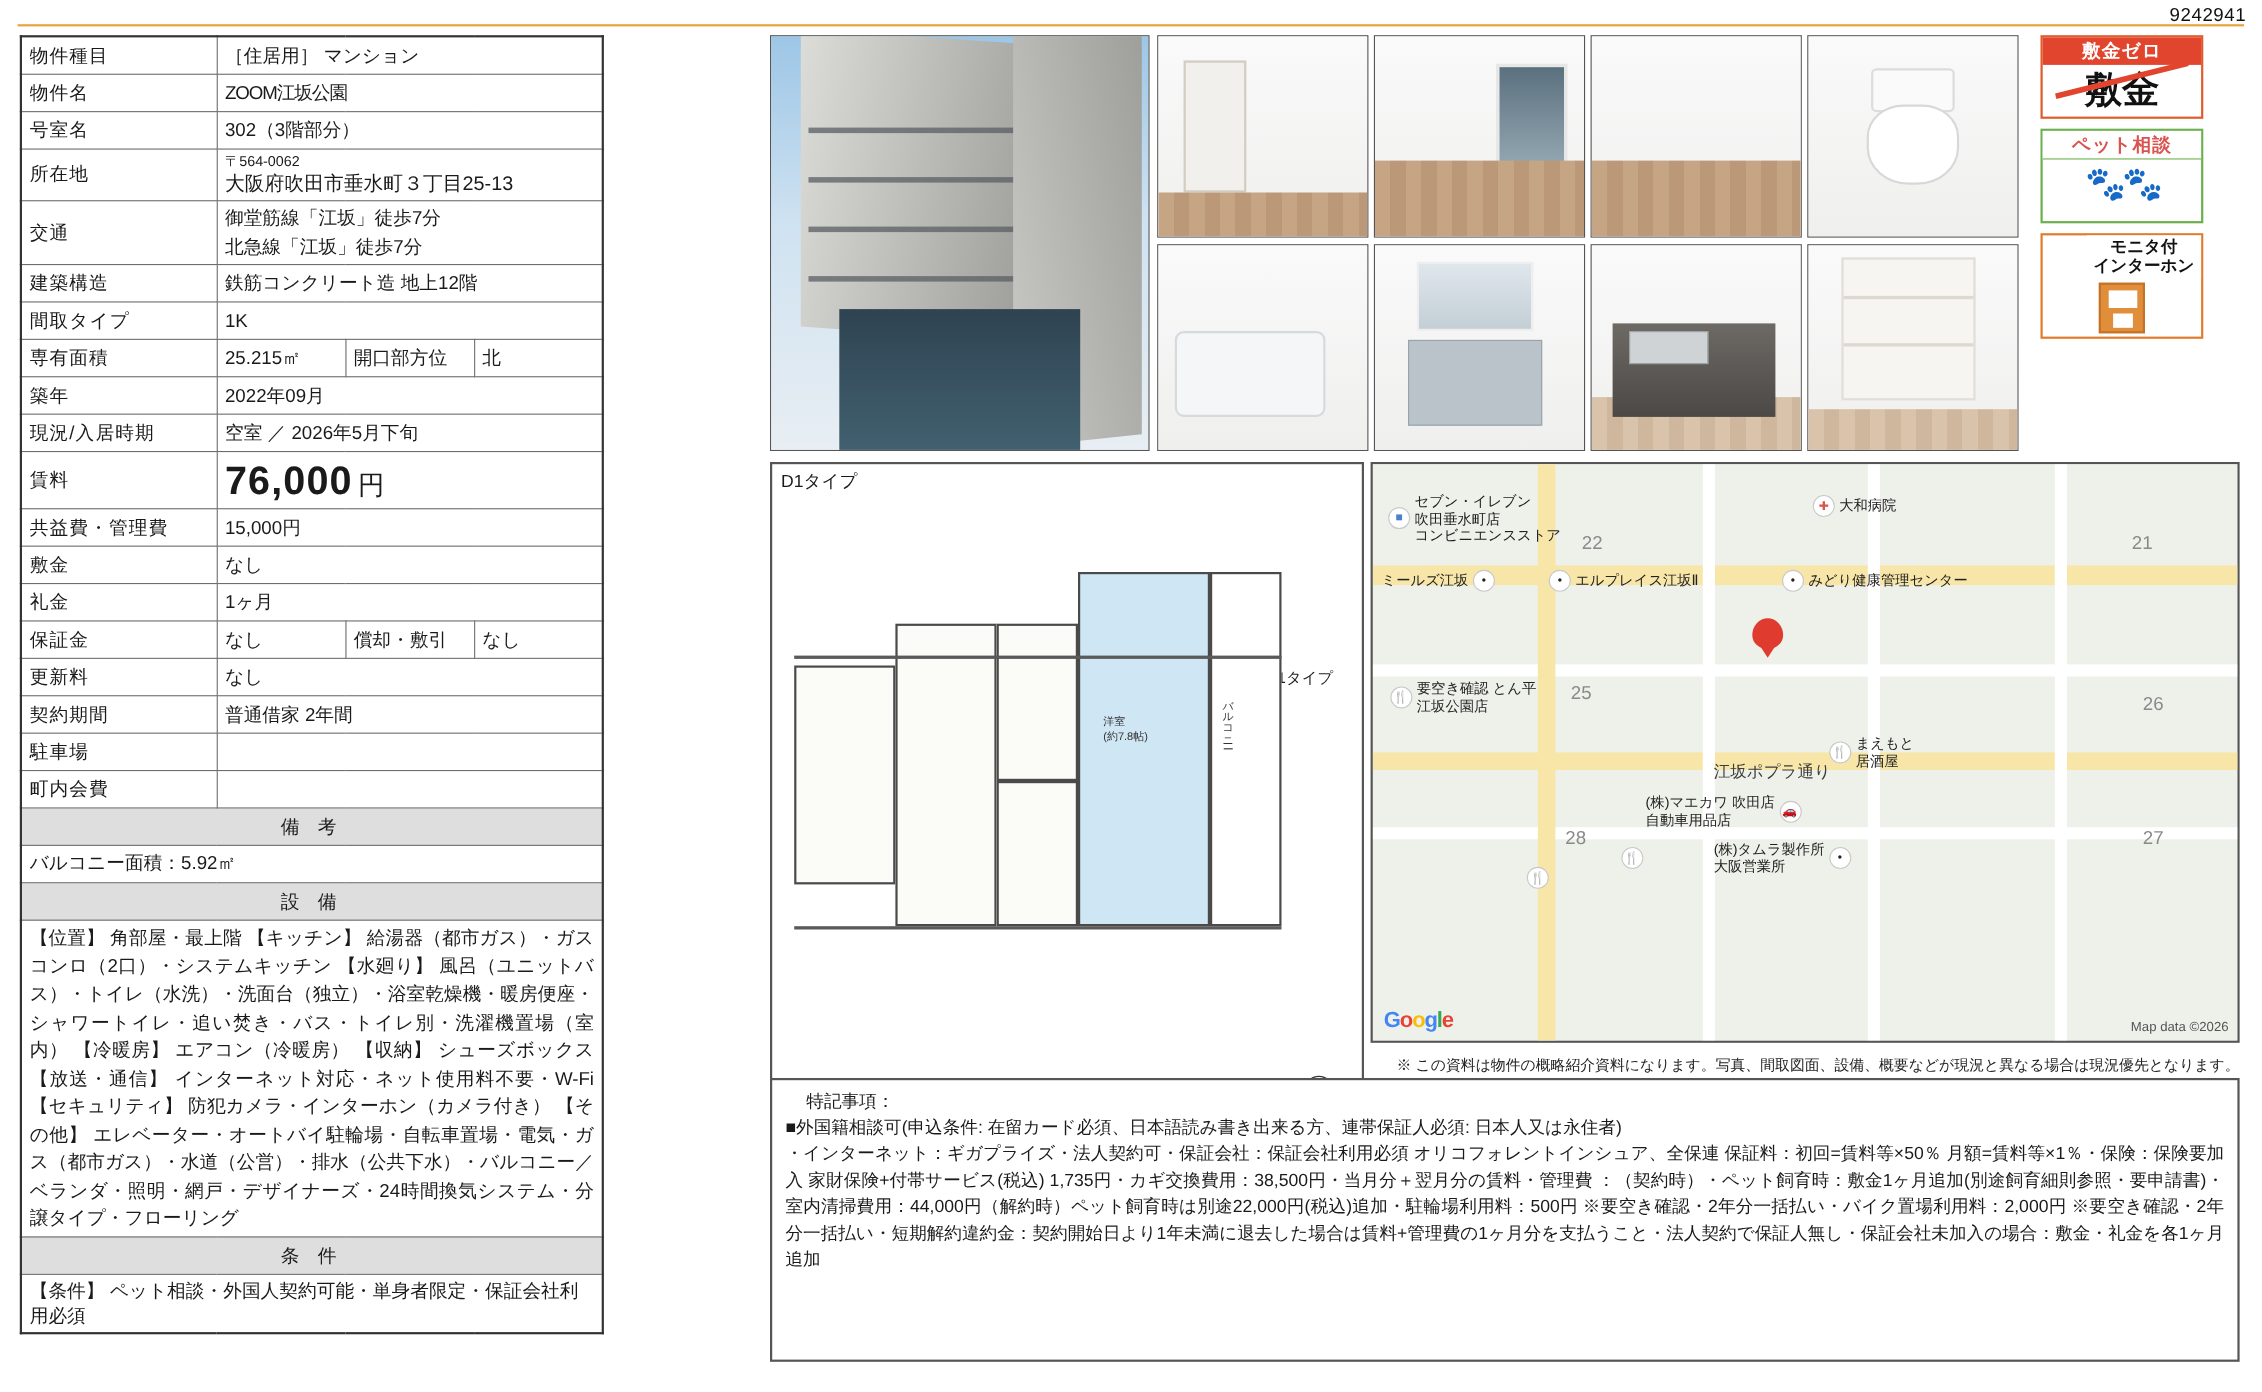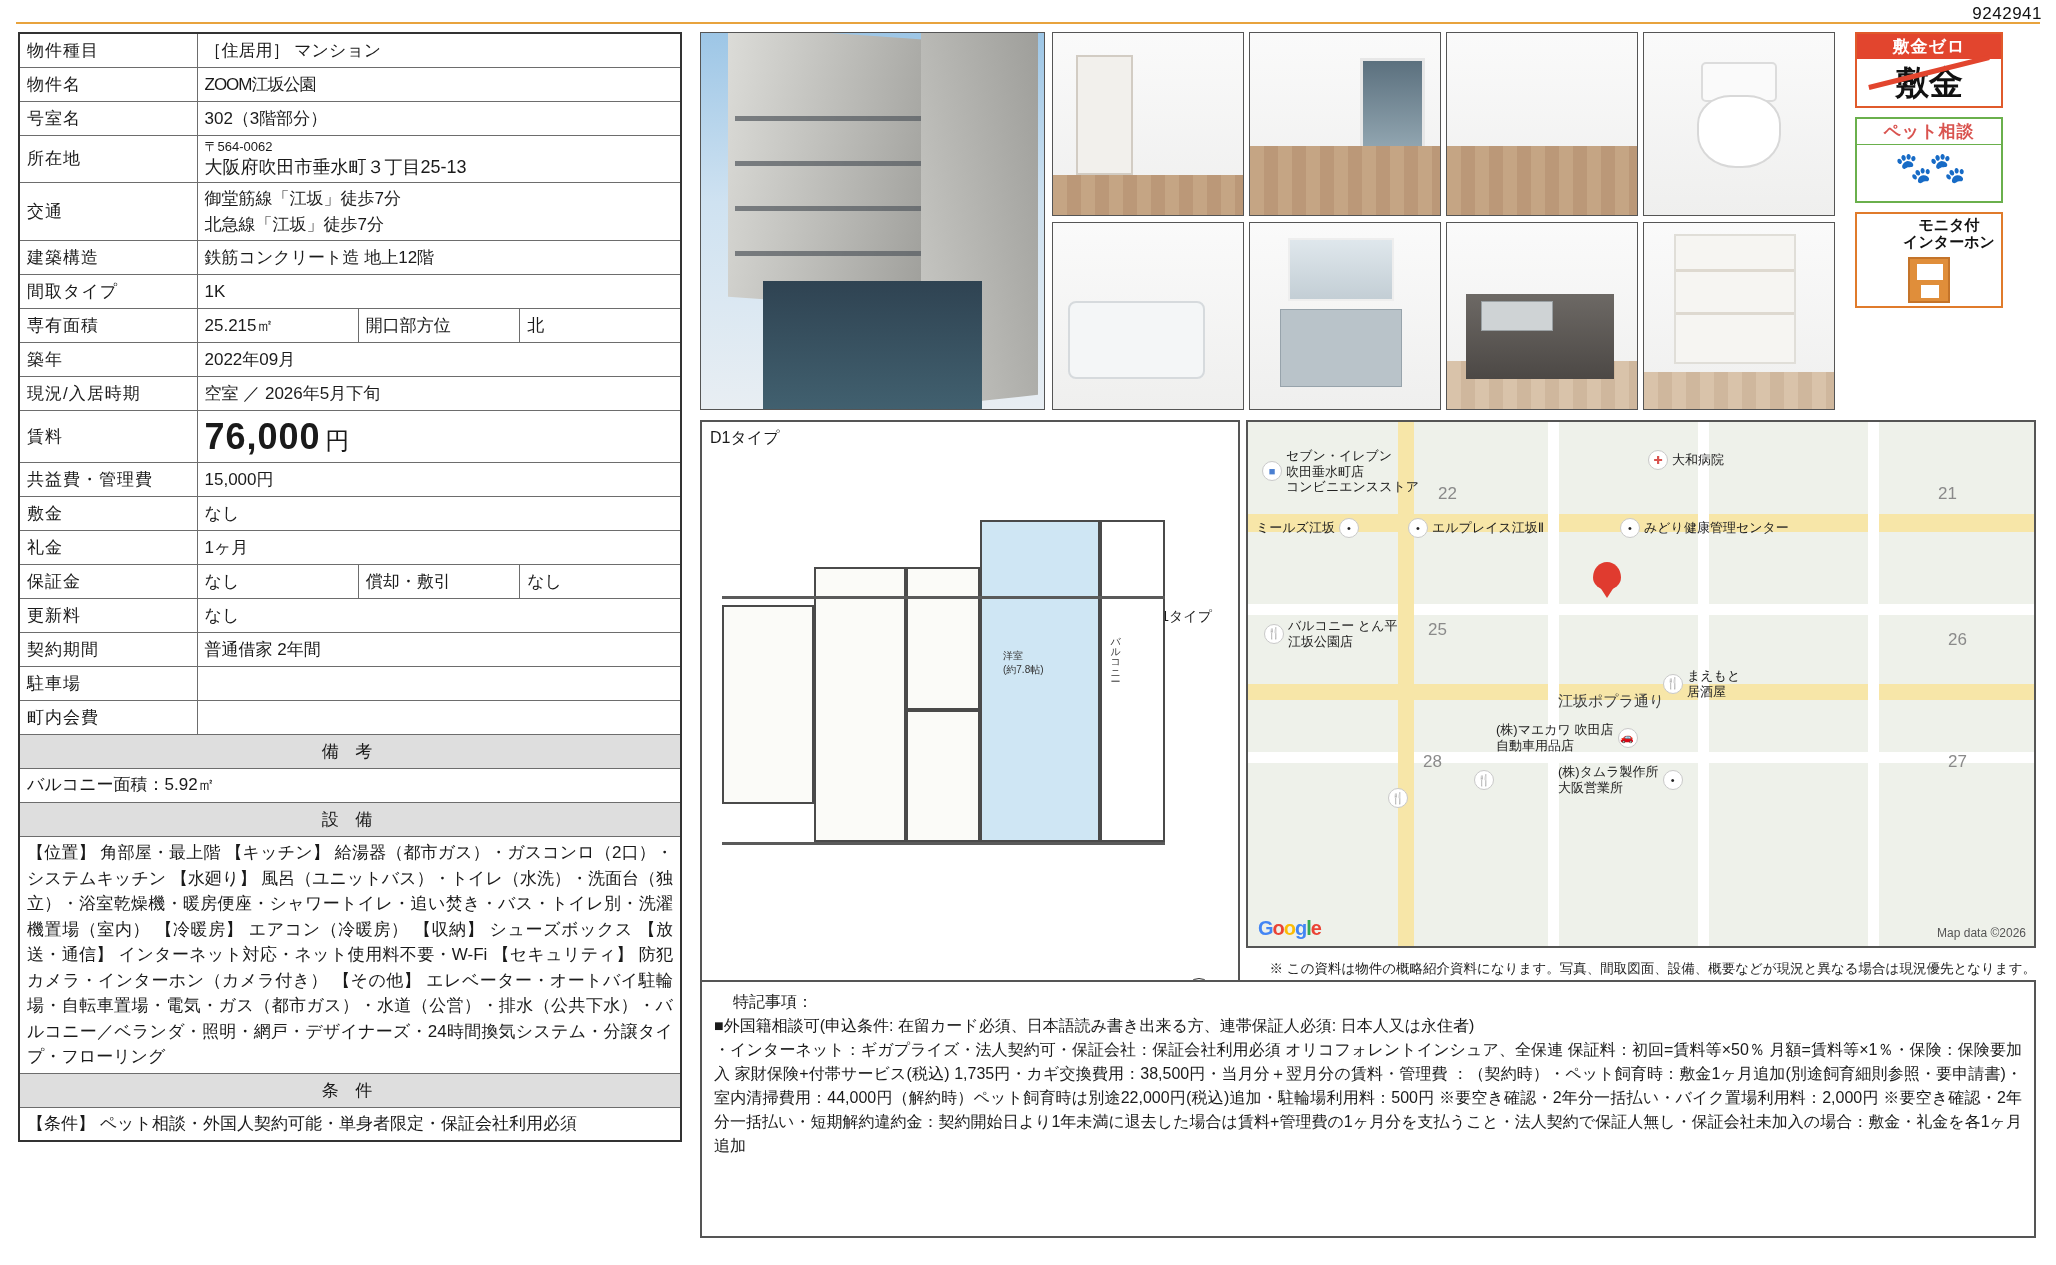--- a/index.html
+++ b/index.html
@@ -15,21 +15,21 @@
   .doc-id {
     position:absolute; top:4px; right:14px;
     font-size:17px; letter-spacing:.5px; color:#111;
   }
   .top-rule {
     position:absolute; top:22px; left:16px; right:16px;
     height:2px; background:#e8a33d;
   }
   
   .left-panel {
-    position:absolute; left:18px; top:32px; width:664px;
+    position:absolute; left:18px; top:32px; width:531px;
   }
   table.spec {
     width:100%; border-collapse:collapse;
     border:2px solid #333;
     table-layout:fixed;
   }
   table.spec td {
     border:1px solid #6d6d6d;
     padding:3px 7px;
     font-size:17px;
@@ -516,21 +516,21 @@
   <div class="poi" style="left:160px; top:96px;">
     <span class="pin">•</span>
     <span>エルプレイス江坂Ⅱ</span>
   </div>
   <div class="poi" style="left:372px; top:96px;">
     <span class="pin">•</span>
     <span>みどり健康管理センター</span>
   </div>
   <div class="poi orange" style="left:16px; top:196px;">
     <span class="pin">🍴</span>
-    <span style="white-space:pre-line; line-height:1.2;">バルコニー とん平
+    <span style="white-space:pre-line; line-height:1.2;">要空き確認 とん平
 江坂公園店</span>
   </div>
   <div class="poi orange" style="left:415px; top:246px;">
     <span class="pin">🍴</span>
     <span style="white-space:pre-line; line-height:1.2;">まえもと
 居酒屋</span>
   </div>
   <div class="poi blue" style="left:248px; top:300px;">
     <span style="white-space:pre-line; line-height:1.2;">(株)マエカワ 吹田店
 自動車用品店</span>

